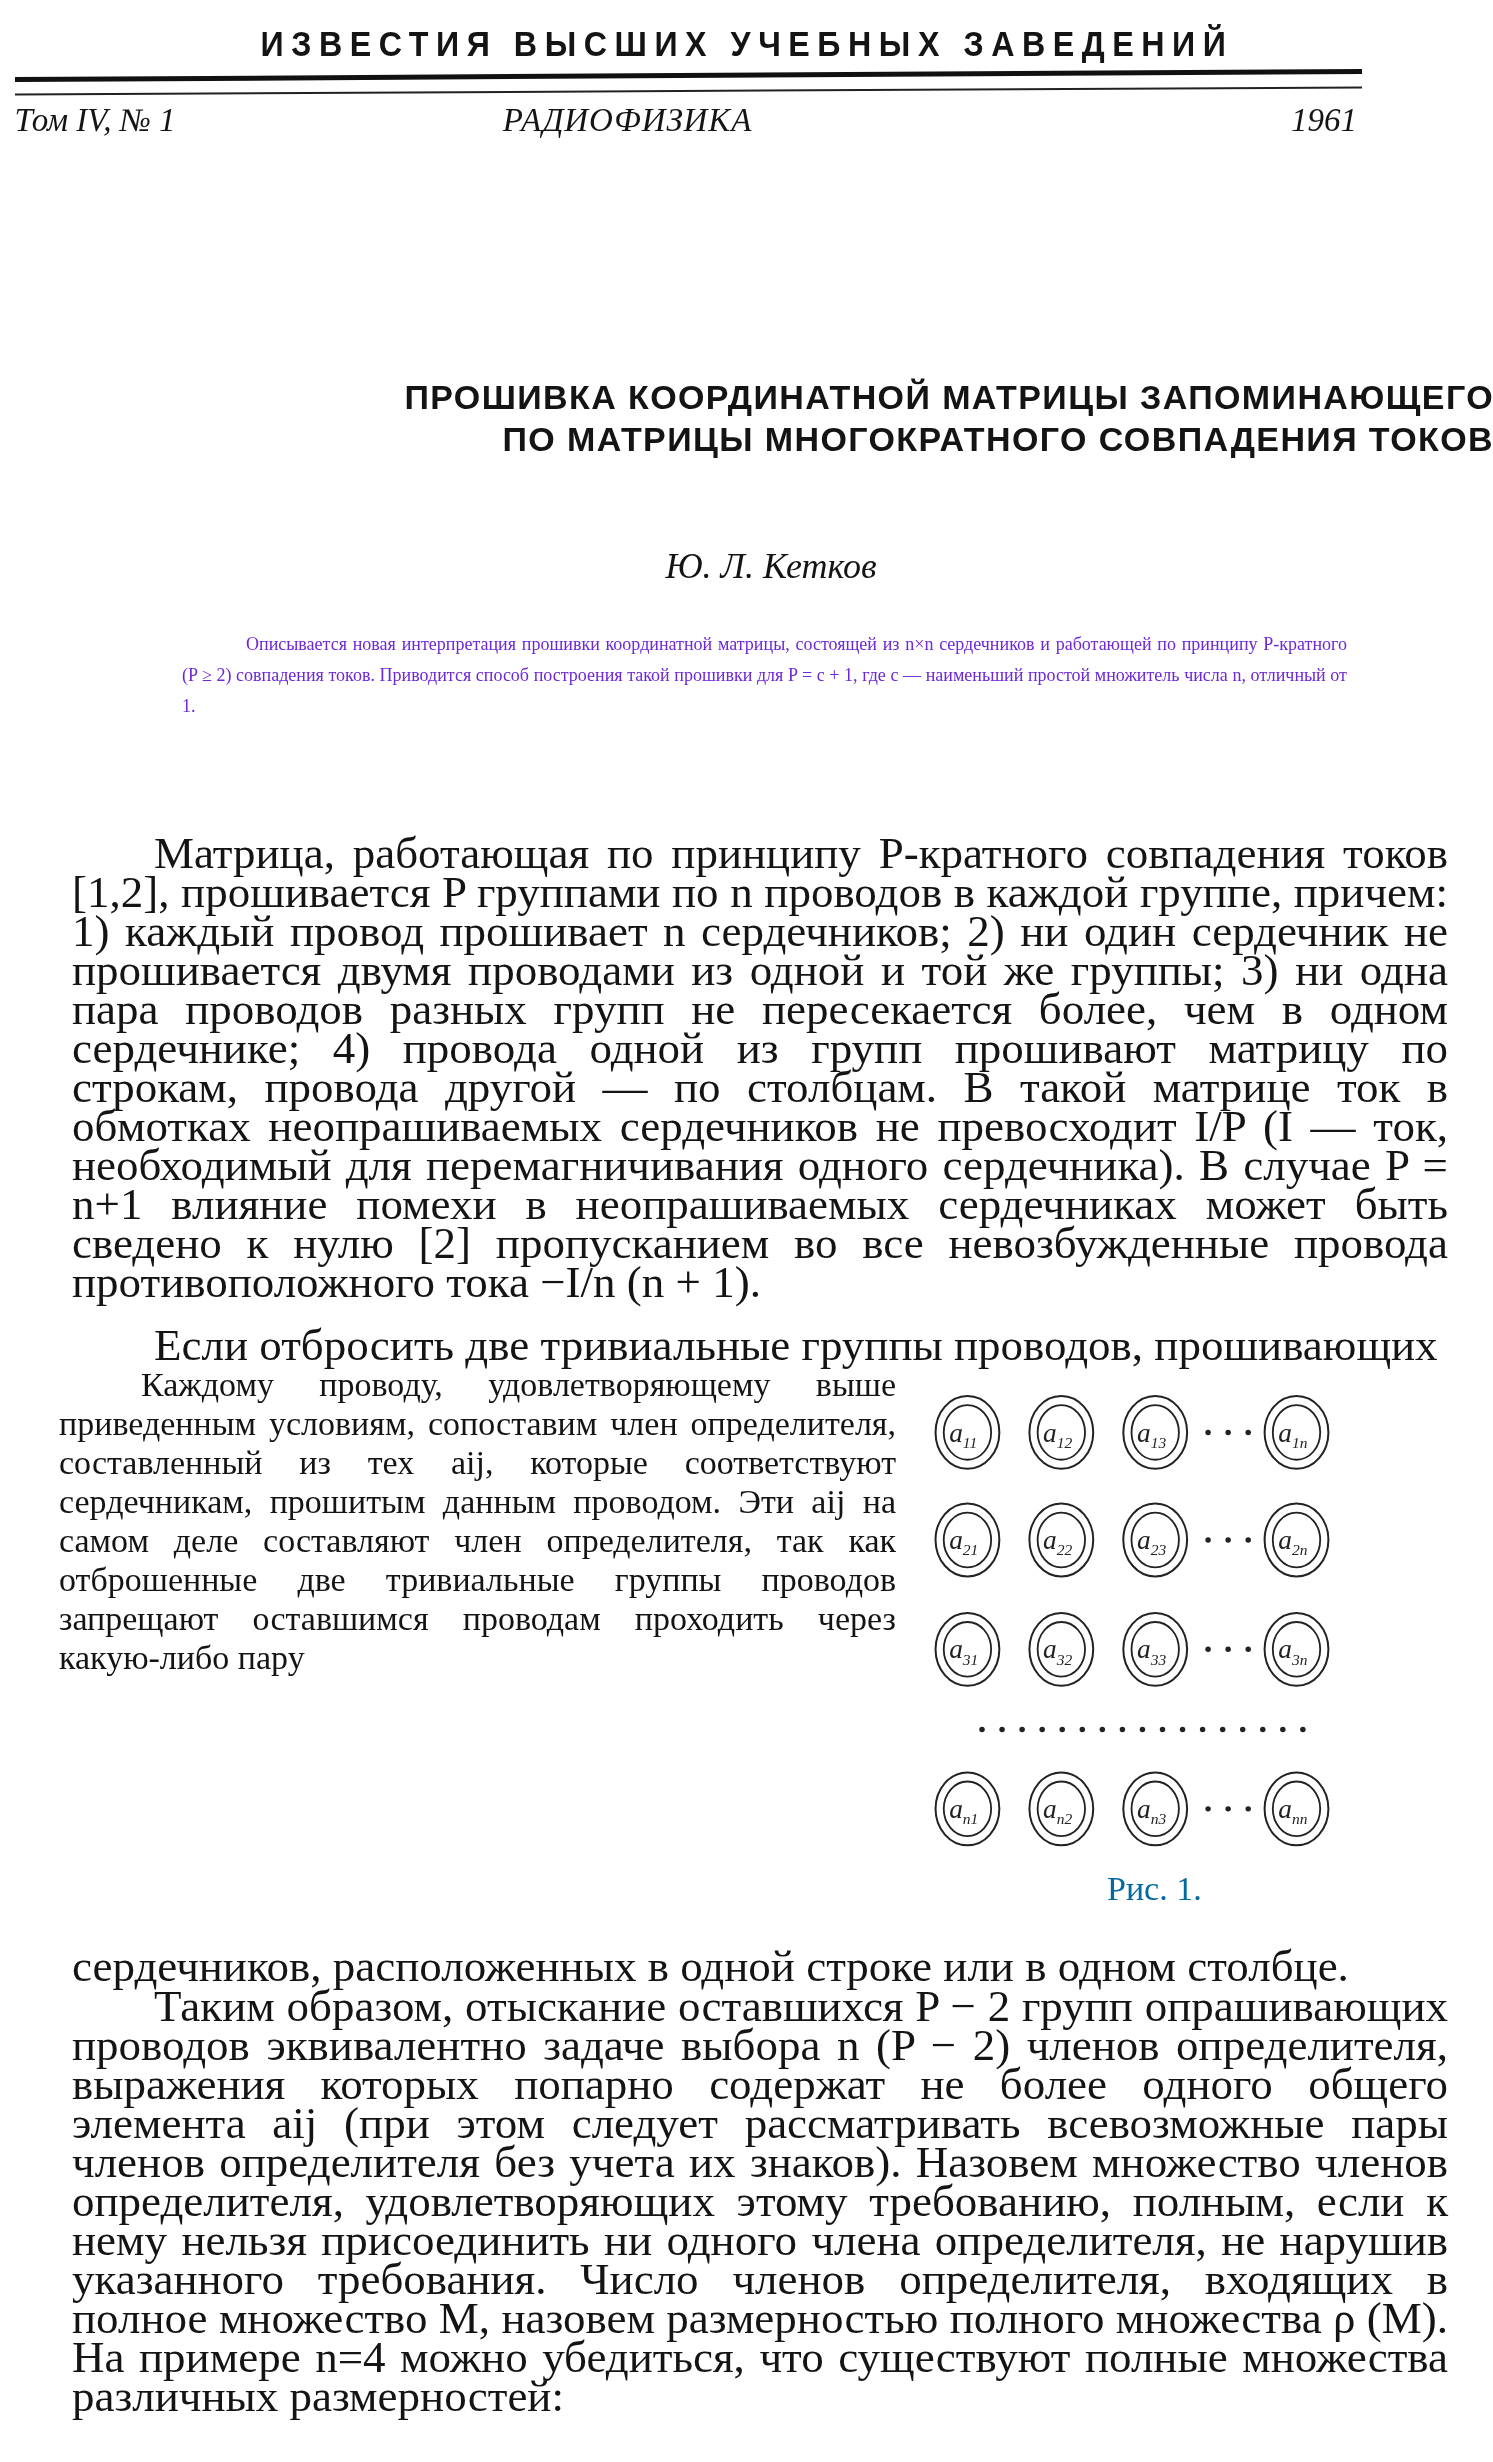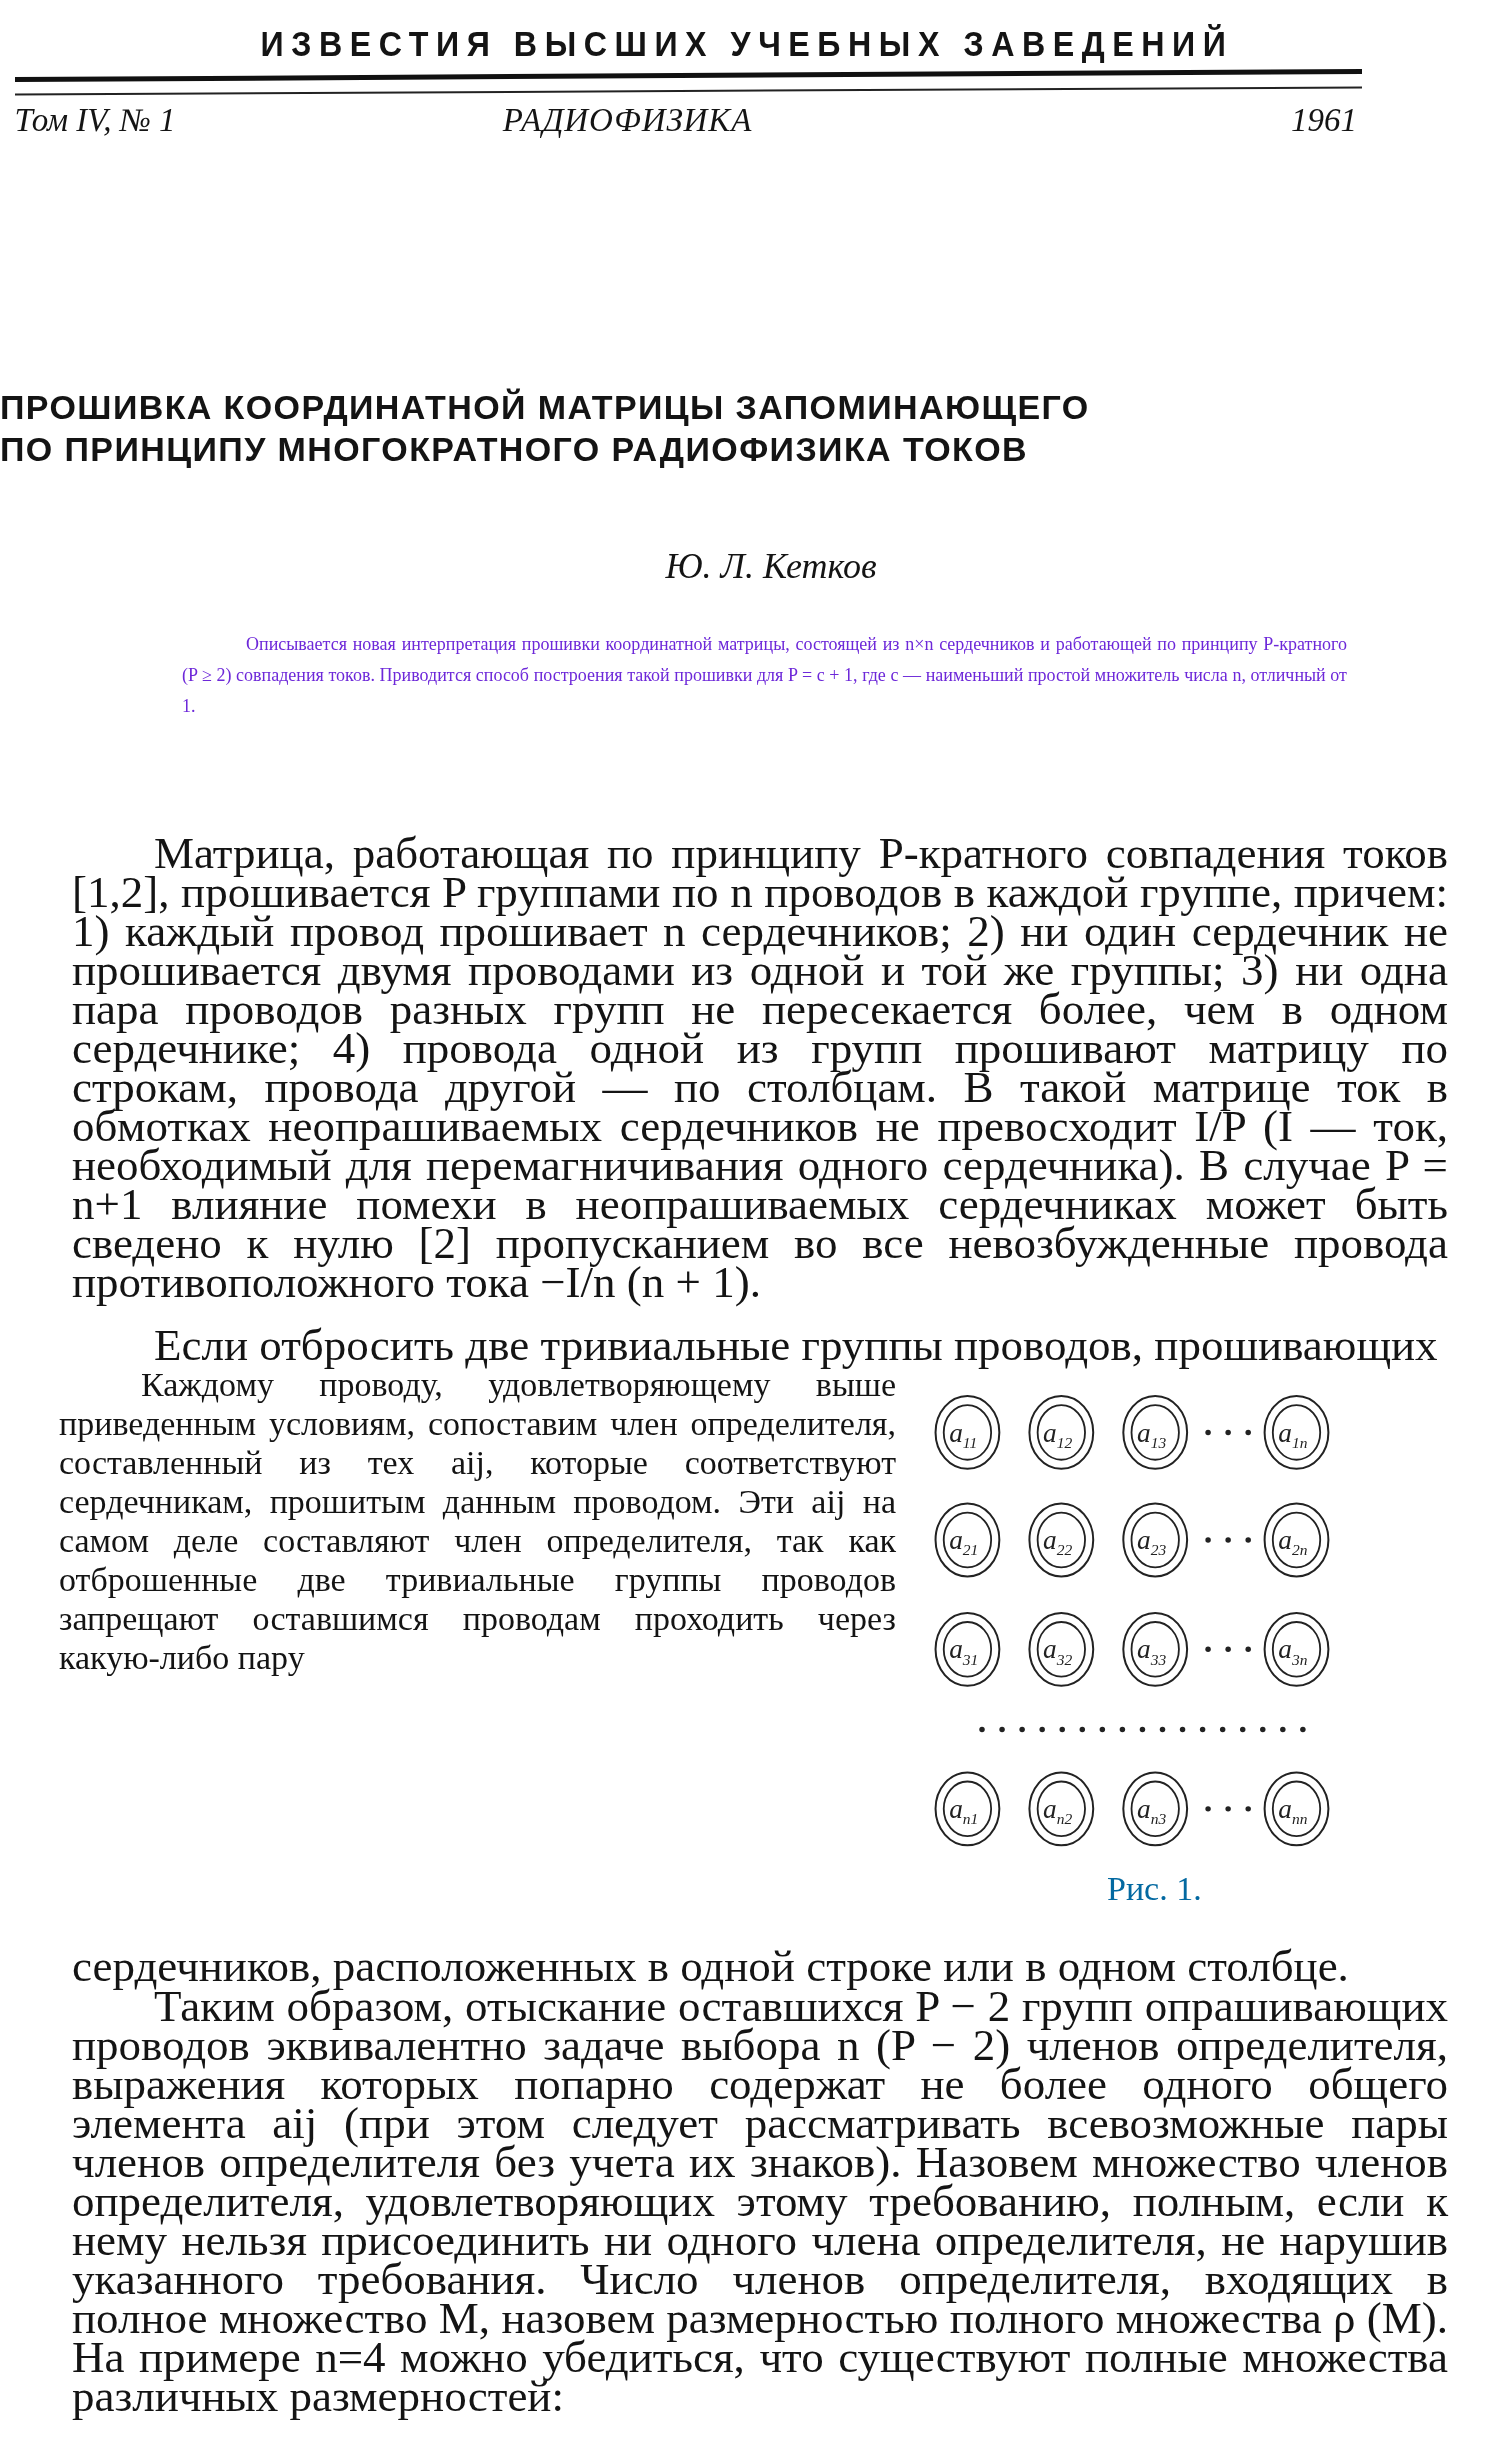--- a/index.html
+++ b/index.html
@@ -22,22 +22,22 @@
   .rule-thin {
     position: absolute; left: 14.6px; width: 1347px; top: 90px; height: 1.8px;
     background: #222; transform: rotate(-0.3deg);
   }
   .run-head { position: absolute; top: 102px; font-style: italic; font-size: 33px; }
   .vol { left: 14.6px; }
   .section { left: 0; width: 1255px; text-align: center; letter-spacing: 0.9px; }
   .year { right: 137px; text-align: right; }
 
   .title {
-    position: absolute; left: 0; width: 1494px; top: 386px;
-    text-align: left;
+    position: absolute; left: 0; width: 1494px; top: 376px;
+    text-align: right;
     font-family: "Liberation Sans", "DejaVu Sans", sans-serif;
     font-weight: bold; font-size: 34px; line-height: 42px; letter-spacing: 1.4px;
   }
   .title div { white-space: nowrap; }
   .author {
     position: absolute; left: 0; width: 1494px; top: 545px;
     text-align: center; font-style: italic; font-size: 36px; padding-left: 24px;
   }
   .abstract {
     position: absolute; left: 182px; width: 1165px; top: 629px;
@@ -71,21 +71,21 @@
 
 <div class="journal-name">ИЗВЕСТИЯ ВЫСШИХ УЧЕБНЫХ ЗАВЕДЕНИЙ</div>
 <div class="rule-thick"></div>
 <div class="rule-thin"></div>
 <div class="run-head vol">Том IV, № 1</div>
 <div class="run-head section">РАДИОФИЗИКА</div>
 <div class="run-head year">1961</div>
 
 <div class="title">
   <div>ПРОШИВКА КООРДИНАТНОЙ МАТРИЦЫ ЗАПОМИНАЮЩЕГО</div>
-  <div>ПО ПРИНЦИПУ МНОГОКРАТНОГО РАДИОФИЗИКА ТОКОВ</div>
+  <div>ПО МАТРИЦЫ МНОГОКРАТНОГО СОВПАДЕНИЯ ТОКОВ</div>
 </div>
 
 <div class="author">Ю. Л. Кетков</div>
 
 <div class="abstract">Описывается новая интерпретация прошивки координатной матрицы, состоящей из n×n сердечников и работающей по принципу P-кратного (P ≥ 2) совпадения токов. Приводится способ построения такой прошивки для P = c + 1, где c — наименьший простой множитель числа n, отличный от 1.</div>
 
 <div class="body-text p1">Матрица, работающая по принципу P-кратного совпадения токов [1,2], прошивается P группами по n проводов в каждой группе, причем: 1) каждый провод прошивает n сердечников; 2) ни один сердечник не прошивается двумя проводами из одной и той же группы; 3) ни одна пара проводов разных групп не пересекается более, чем в одном сердечнике; 4) провода одной из групп прошивают матрицу по строкам, провода другой — по столбцам. В такой матрице ток в обмотках неопрашиваемых сердечников не превосходит I/P (I — ток, необходимый для перемагничивания одного сердечника). В случае P = n+1 влияние помехи в неопрашиваемых сердечниках может быть сведено к нулю [2] пропусканием во все невозбужденные провода противоположного тока −I/n (n + 1).</div>
 
 <div class="body-text p2first">Если отбросить две тривиальные группы проводов, прошивающих</div>
 

